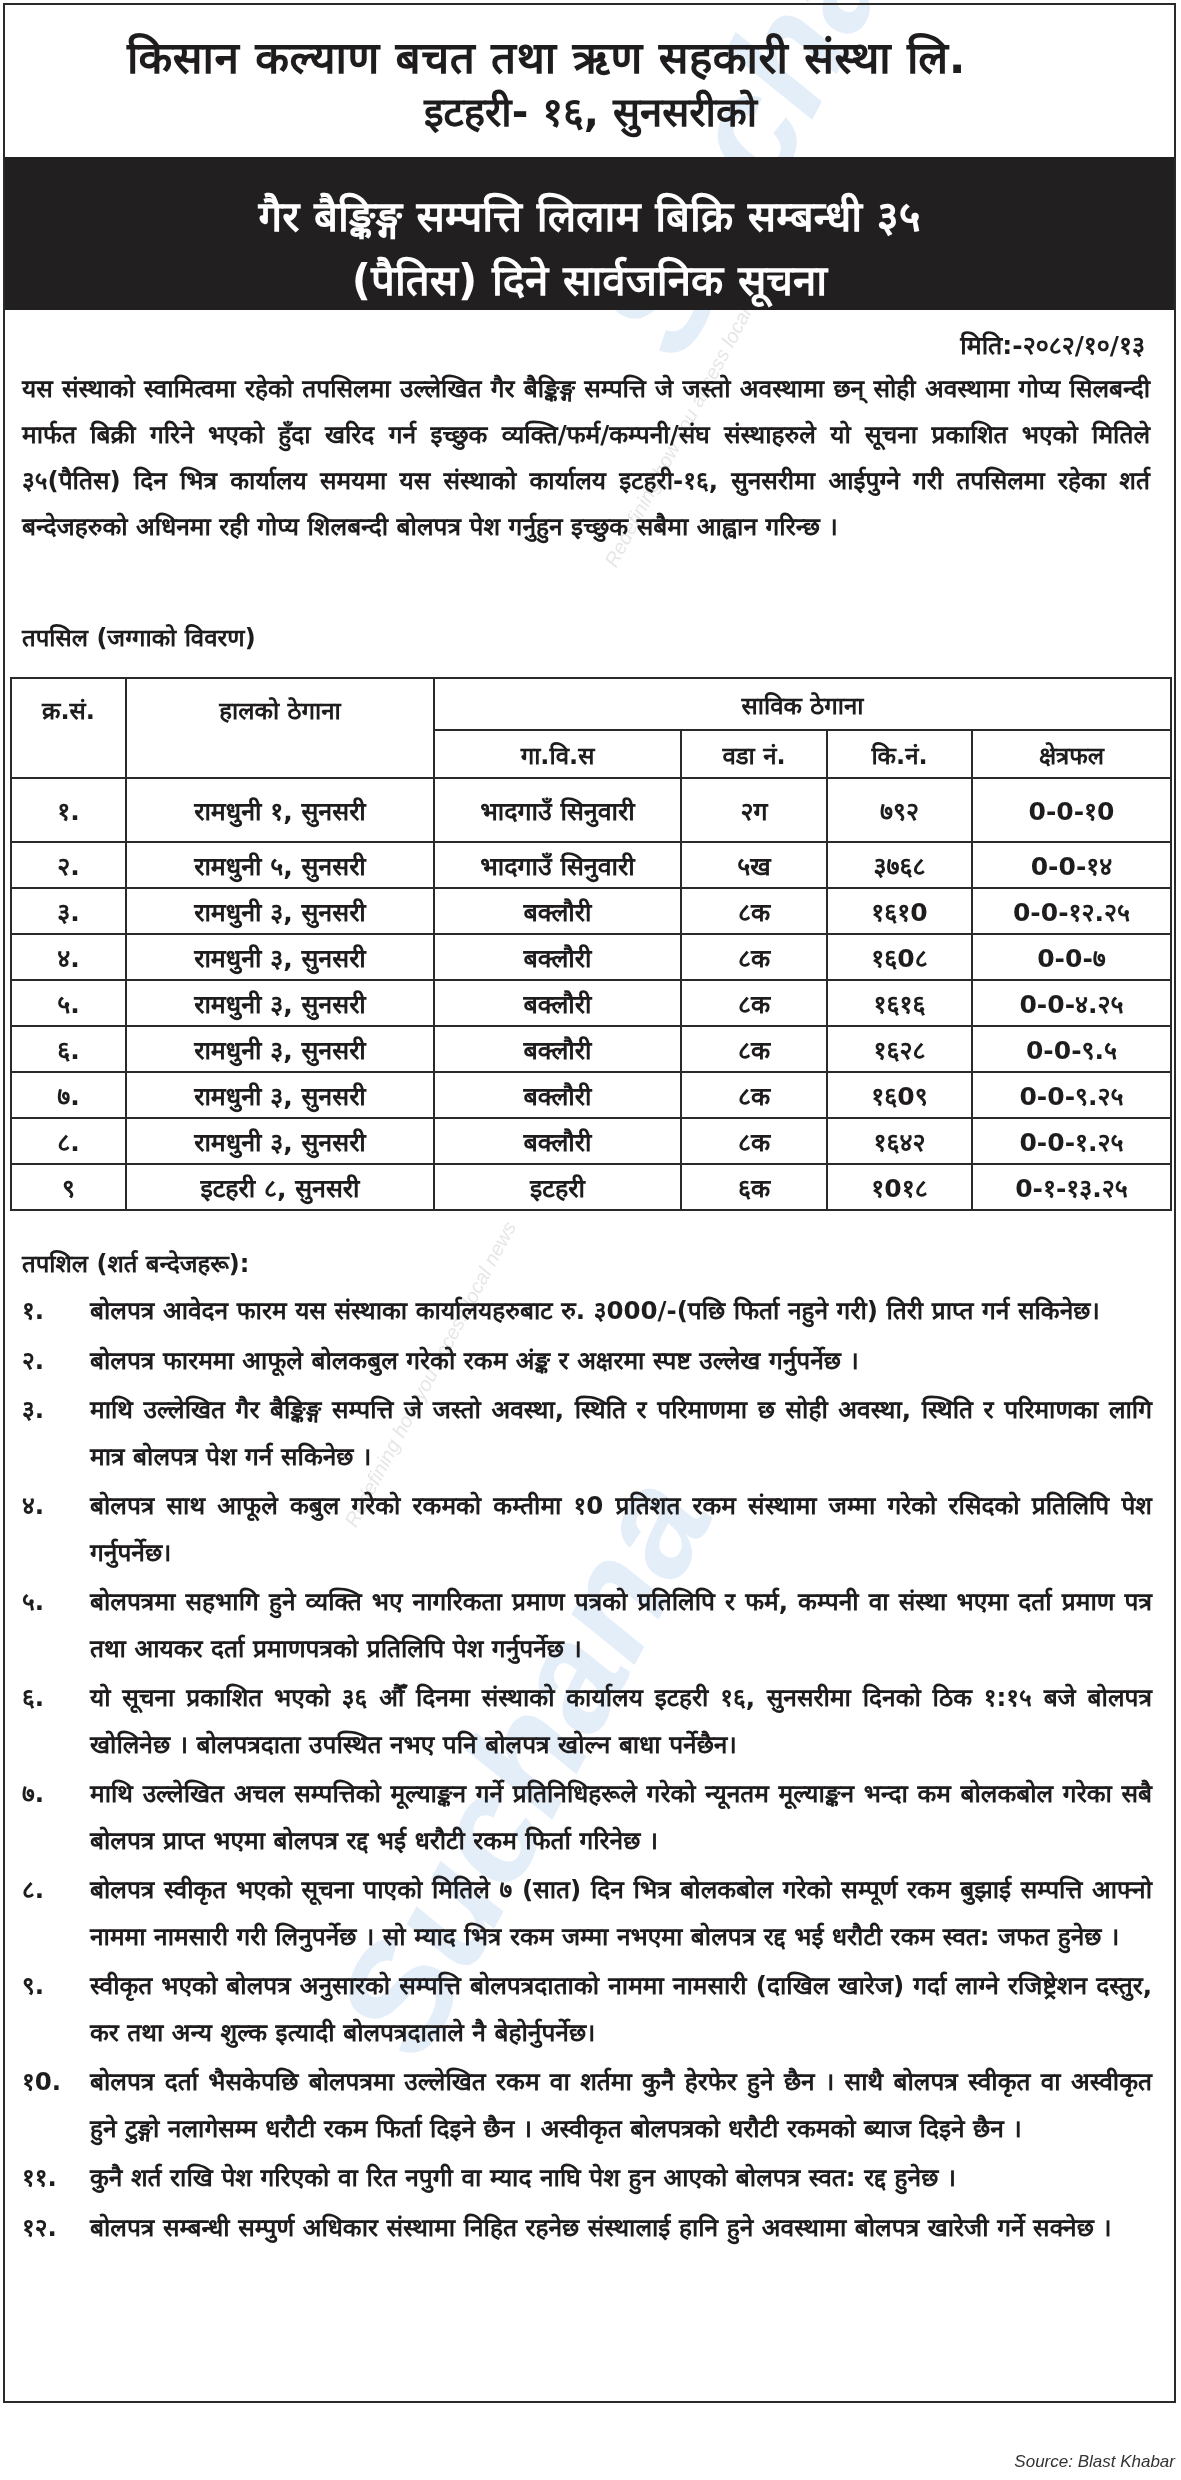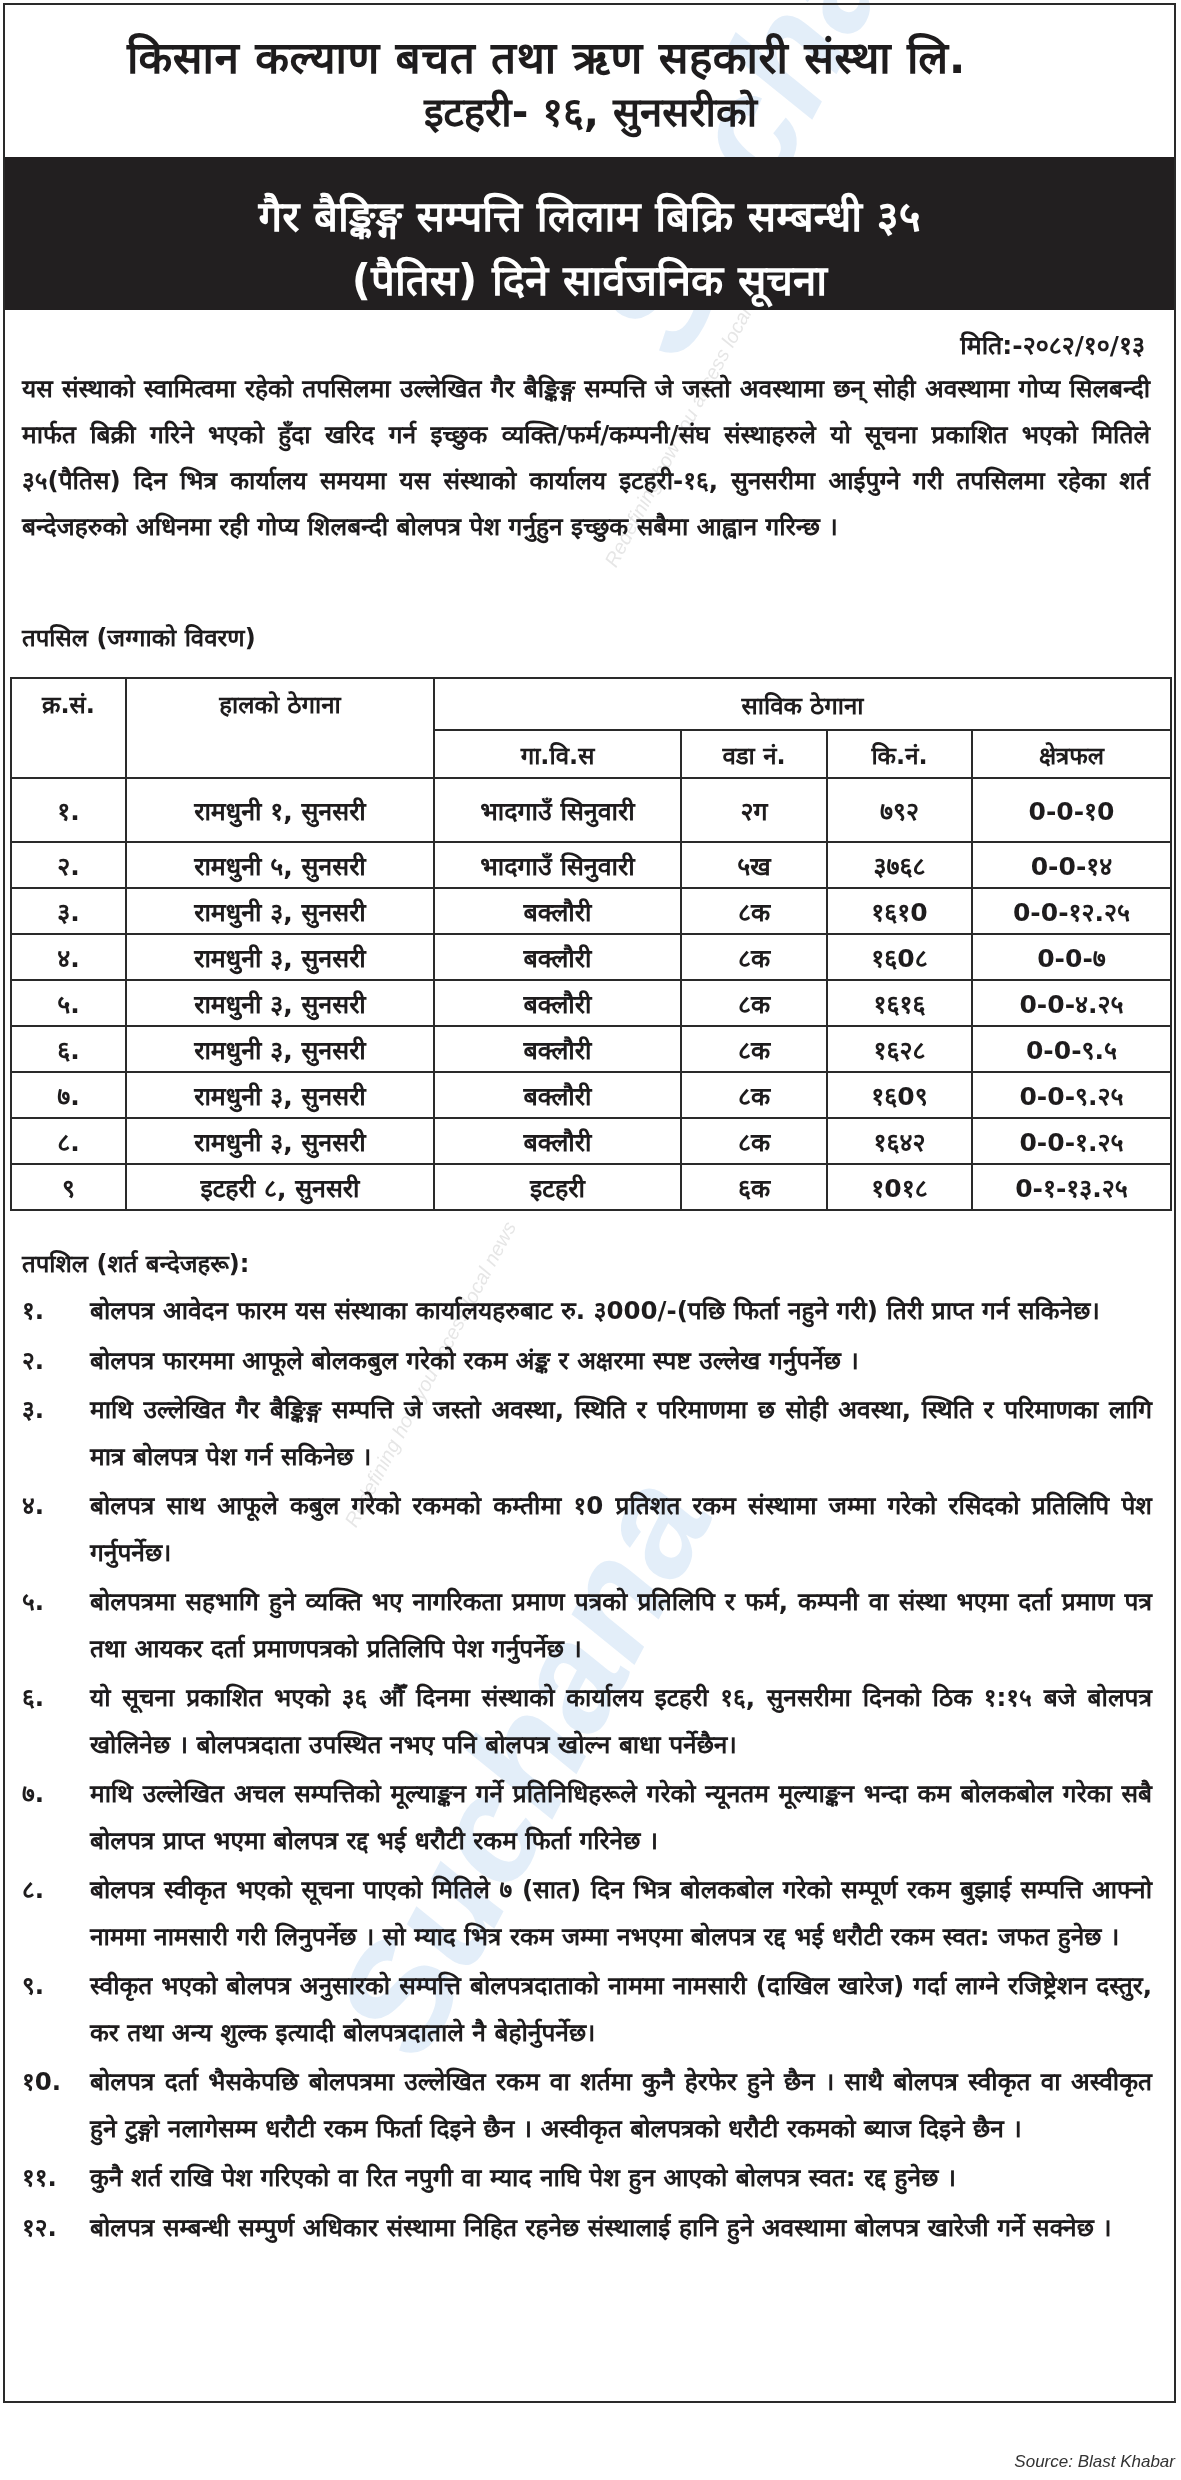--- a/index.html
+++ b/index.html
@@ -61,21 +61,21 @@
     font-size: 25px;
     table-layout: fixed;
   }
   table.land th, table.land td {
     border: 2px solid #2a2a2a;
     text-align: center;
     padding: 0;
   }
   table.land th { font-size: 24px; }
   .h1 th { height: 50px; vertical-align: middle; }
-  .h1 th.tall { vertical-align: top; padding-top: 8px; }
+  .h1 th.tall { vertical-align: top; padding-top: 14px; }
   .h2 th { height: 46px; }
   tr.r-first td { height: 62px; }
   tr.r td { height: 44px; }
   .terms-heading {
     position: absolute; left: 22px; top: 1246px;
     font-size: 24px; font-weight: bold;
   }
   .terms {
     position: absolute; left: 22px; top: 1288px; width: 1130px;
     margin: 0; padding: 0; list-style: none;

